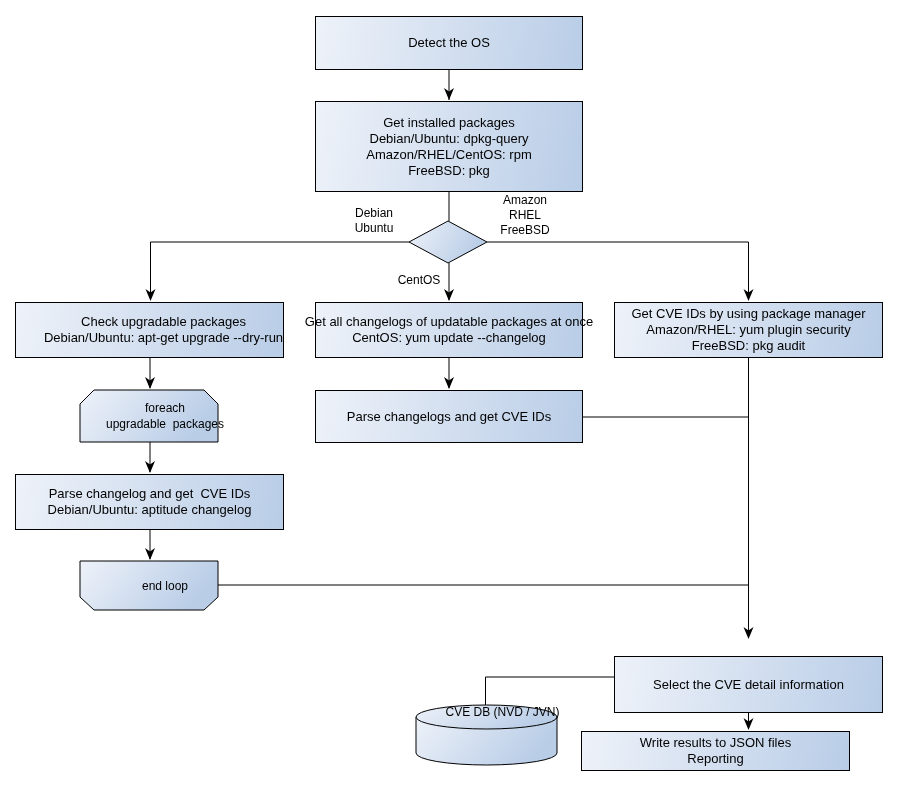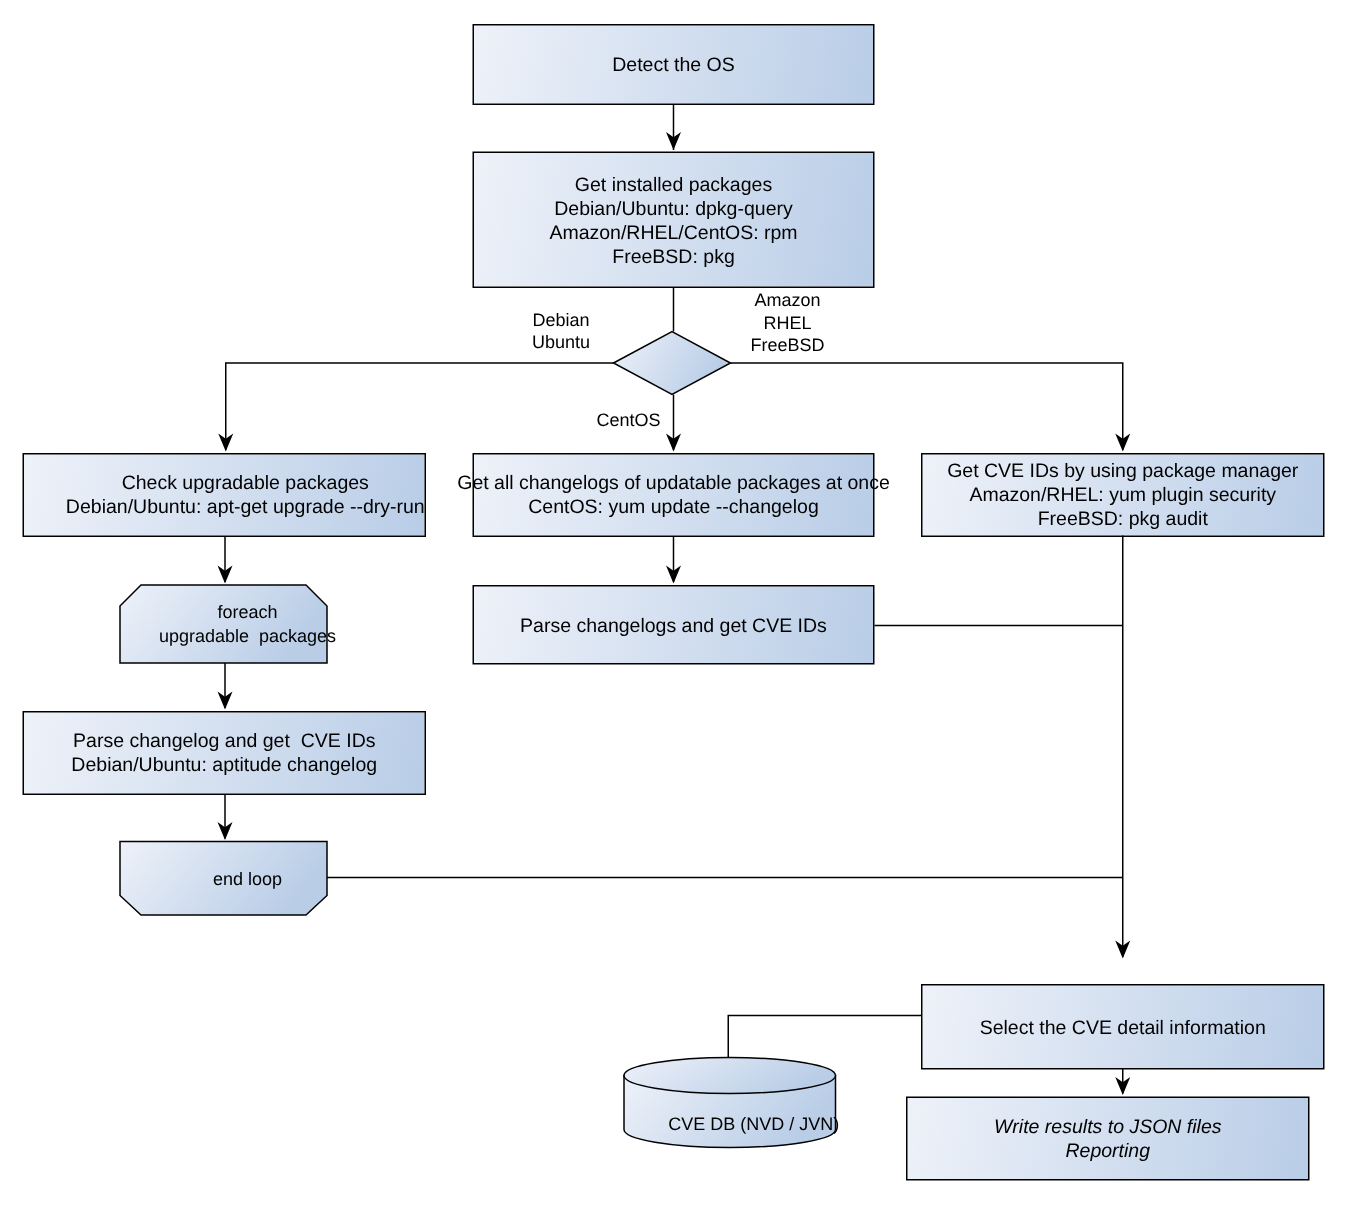--- a/index.html
+++ b/index.html
@@ -107,35 +107,35 @@
   </div>
 
   <div class="node" style="left:315px;top:390px;width:268px;height:53px;">
     <span class="line">Parse changelogs and get CVE IDs</span>
   </div>
 
   <div class="node" style="left:614px;top:656px;width:269px;height:57px;">
     <span class="line">Select the CVE detail information</span>
   </div>
 
-  <div class="node" style="left:604px;top:731px;width:269px;height:56px;font-style:italic;">
+  <div class="node" style="left:581px;top:731px;width:269px;height:40px;">
     <span class="line">Write results to JSON files</span>
     <span class="line">Reporting</span>
   </div>
 
   <div class="overlay" style="left:80px;top:390px;width:138px;height:52px;">
     <span class="line">foreach</span>
     <span class="line">upgradable  packages</span>
   </div>
 
   <div class="overlay" style="left:80px;top:561px;width:138px;height:49px;">
     <span class="line">end loop</span>
   </div>
 
-  <div class="overlay" style="left:416px;top:698px;width:141px;height:28px;margin-top:37px;">
+  <div class="overlay" style="left:416px;top:698px;width:141px;height:28px;">
     <span class="line">CVE DB (NVD / JVN)</span>
   </div>
 
   <div class="edge-label" style="left:343px;top:206px;width:62px;">
     <span class="line">Debian</span><br>
     <span class="line">Ubuntu</span>
   </div>
 
   <div class="edge-label" style="left:493px;top:193px;width:64px;">
     <span class="line">Amazon</span><br>

